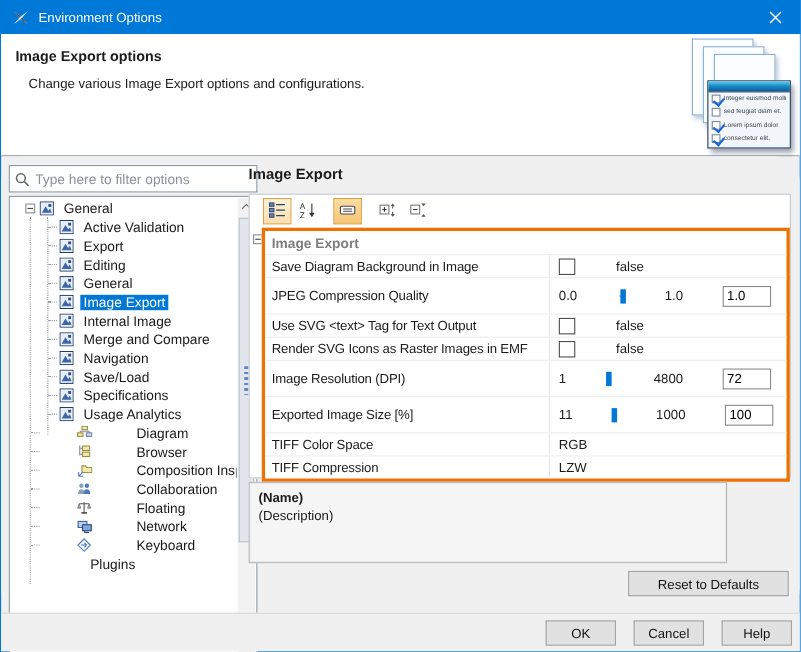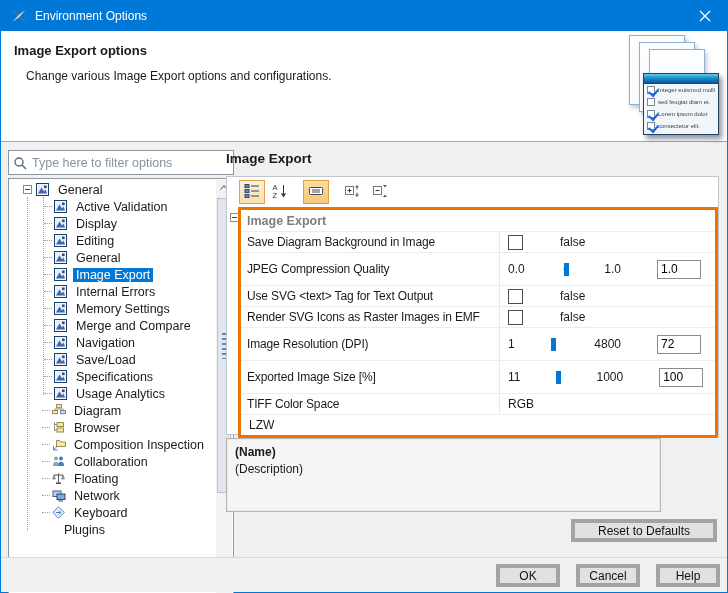--- a/index.html
+++ b/index.html
@@ -42,21 +42,21 @@
   .filter input::placeholder { color:#8a9298; }
 
   
   .treebox { position:absolute; left:7px; top:36px; width:226px; height:472px; background:#fff; border:1px solid #8b98a4; }
   .tree-rows { position:absolute; left:1px; top:2px; right:18px; bottom:18px; overflow:hidden; }
   .rail { position:absolute; border-left:1px dotted #98a0a6; width:0; }
   .rail-a { left:17px; top:16px; height:334px; }
   .rail-b { left:33px; top:16px; height:198px; }
   .tree-row { display:flex; align-items:center; height:17px; white-space:nowrap; cursor:default; position:relative; }
   .tree-row.lvl0 { padding-left:13px; }
-  .tree-row.lvl0.plain { padding-left:32px; }
+  .tree-row.lvl0.plain { padding-left:18px;gap:32px; }
   .tree-row.lvl1 { padding-left:34px; }
   .stub { width:8px; border-top:1px dotted #98a0a6; margin-right:2px; flex:none; }
   .expbox { width:9px; height:9px; border:1px solid #8c8c8c; background:#fff; position:relative; flex:none; margin-right:4px; }
   .expbox::before { content:""; position:absolute; left:1px; right:1px; top:3px; height:1px; background:#444; }
   .t-icon { width:14px; height:14px; margin-right:5px; flex:none; display:inline-flex; align-items:center; }
   .t-label { font-size:12.5px; padding:0 3px; }
   .t-label.sel { background:#0078d7; color:#fff; }
 
   
   .vscroll { position:absolute; top:1px; right:1px; bottom:17px; width:16px; background:#f2f2f2; }
@@ -95,21 +95,21 @@
   .smin { margin-right:8px; }
   .smax { margin:0 6px 0 8px; }
   .strack { flex:1; height:2px; background:#bdbdbd; position:relative; }
   .sthumb { position:absolute; width:5px; height:13px; top:-5.5px; margin-left:-2px; background:#0078d7; }
   .sval { width:44px; height:19px; border:1px solid #8b8b8b; font-size:12px; font-family:inherit; padding:0 3px; }
 
   .info { position:absolute; left:225px; top:296px; width:435px; height:74px; background:#f5f5f5; border:1px solid #b7b7b7; box-shadow:inset 0 0 0 1px #e9e9e9; padding:5px 8px; }
   .info-name { font-weight:bold; line-height:17px; }
   .info-desc { line-height:17px; }
 
-  .btn { background:#e1e1e1; border:4px solid #a3a3a3; font-size:12px; font-family:inherit; color:#111; cursor:pointer; }
+  .btn { background:#e1e1e1; border:1px solid #a3a3a3; font-size:12px; font-family:inherit; color:#111; cursor:pointer; }
   .reset-btn { position:absolute; right:10px; top:377px; width:146px; height:23px; }
 
   
   .footer { position:absolute; left:0; right:0; bottom:0; height:35px; background:#f0f0f0; border-top:1px solid #d9d9d9; }
   .footer .btn { position:absolute; top:6px; width:64px; height:23px; }
   .btn-ok { right:167px; }
   .btn-cancel { right:87px; }
   .btn-help { right:7px; }
 </style>
 </head>
@@ -204,21 +204,21 @@
           <div class="tree-row lvl1">
             <span class="stub"></span>
             <span class="t-icon">
               <svg width="13" height="13" viewBox="0 0 13 13">
                 <rect x="0.5" y="0.5" width="12" height="12" fill="#fff" stroke="#1d3f6e"></rect>
                 <rect x="1.5" y="1.5" width="10" height="10" fill="#e8eef8"></rect>
                 <path d="M2 10.5 L5.5 4.5 L8 8.5 L9.5 6.5 L11 10.5 Z" fill="#3e66a8"></path>
                 <rect x="8" y="2.5" width="2.6" height="2.6" fill="#2c4f8a"></rect>
               </svg>
             </span>
-            <span class="t-label">Display</span>
+            <span class="t-label">Export</span>
           </div>
           <div class="tree-row lvl1">
             <span class="stub"></span>
             <span class="t-icon">
               <svg width="13" height="13" viewBox="0 0 13 13">
                 <rect x="0.5" y="0.5" width="12" height="12" fill="#fff" stroke="#1d3f6e"></rect>
                 <rect x="1.5" y="1.5" width="10" height="10" fill="#e8eef8"></rect>
                 <path d="M2 10.5 L5.5 4.5 L8 8.5 L9.5 6.5 L11 10.5 Z" fill="#3e66a8"></path>
                 <rect x="8" y="2.5" width="2.6" height="2.6" fill="#2c4f8a"></rect>
               </svg>
@@ -252,33 +252,21 @@
           <div class="tree-row lvl1">
             <span class="stub"></span>
             <span class="t-icon">
               <svg width="13" height="13" viewBox="0 0 13 13">
                 <rect x="0.5" y="0.5" width="12" height="12" fill="#fff" stroke="#1d3f6e"></rect>
                 <rect x="1.5" y="1.5" width="10" height="10" fill="#e8eef8"></rect>
                 <path d="M2 10.5 L5.5 4.5 L8 8.5 L9.5 6.5 L11 10.5 Z" fill="#3e66a8"></path>
                 <rect x="8" y="2.5" width="2.6" height="2.6" fill="#2c4f8a"></rect>
               </svg>
             </span>
-            <span class="t-label">Internal Errors</span>
-          </div>
-          <div class="tree-row lvl1">
-            <span class="stub"></span>
-            <span class="t-icon">
-              <svg width="13" height="13" viewBox="0 0 13 13">
-                <rect x="0.5" y="0.5" width="12" height="12" fill="#fff" stroke="#1d3f6e"></rect>
-                <rect x="1.5" y="1.5" width="10" height="10" fill="#e8eef8"></rect>
-                <path d="M2 10.5 L5.5 4.5 L8 8.5 L9.5 6.5 L11 10.5 Z" fill="#3e66a8"></path>
-                <rect x="8" y="2.5" width="2.6" height="2.6" fill="#2c4f8a"></rect>
-              </svg>
-            </span>
-            <span class="t-label">Memory Settings</span>
+            <span class="t-label">Internal Image</span>
           </div>
           <div class="tree-row lvl1">
             <span class="stub"></span>
             <span class="t-icon">
               <svg width="13" height="13" viewBox="0 0 13 13">
                 <rect x="0.5" y="0.5" width="12" height="12" fill="#fff" stroke="#1d3f6e"></rect>
                 <rect x="1.5" y="1.5" width="10" height="10" fill="#e8eef8"></rect>
                 <path d="M2 10.5 L5.5 4.5 L8 8.5 L9.5 6.5 L11 10.5 Z" fill="#3e66a8"></path>
                 <rect x="8" y="2.5" width="2.6" height="2.6" fill="#2c4f8a"></rect>
               </svg>
@@ -555,20 +543,23 @@
           </div>
           <div class="prow">
             <div class="plabel">
               <span>TIFF Color Space</span>
             </div>
             <div class="pvalue">
               <span class="tval">RGB</span>
             </div>
           </div>
           <div class="prow">
+            <div class="plabel">
+              <span>TIFF Compression</span>
+            </div>
             <div class="pvalue">
               <span class="tval">LZW</span>
             </div>
           </div>
         </div>
     </div>
 
     <div class="info">
       <div class="info-name">(Name)</div>
       <div class="info-desc">(Description)</div>

